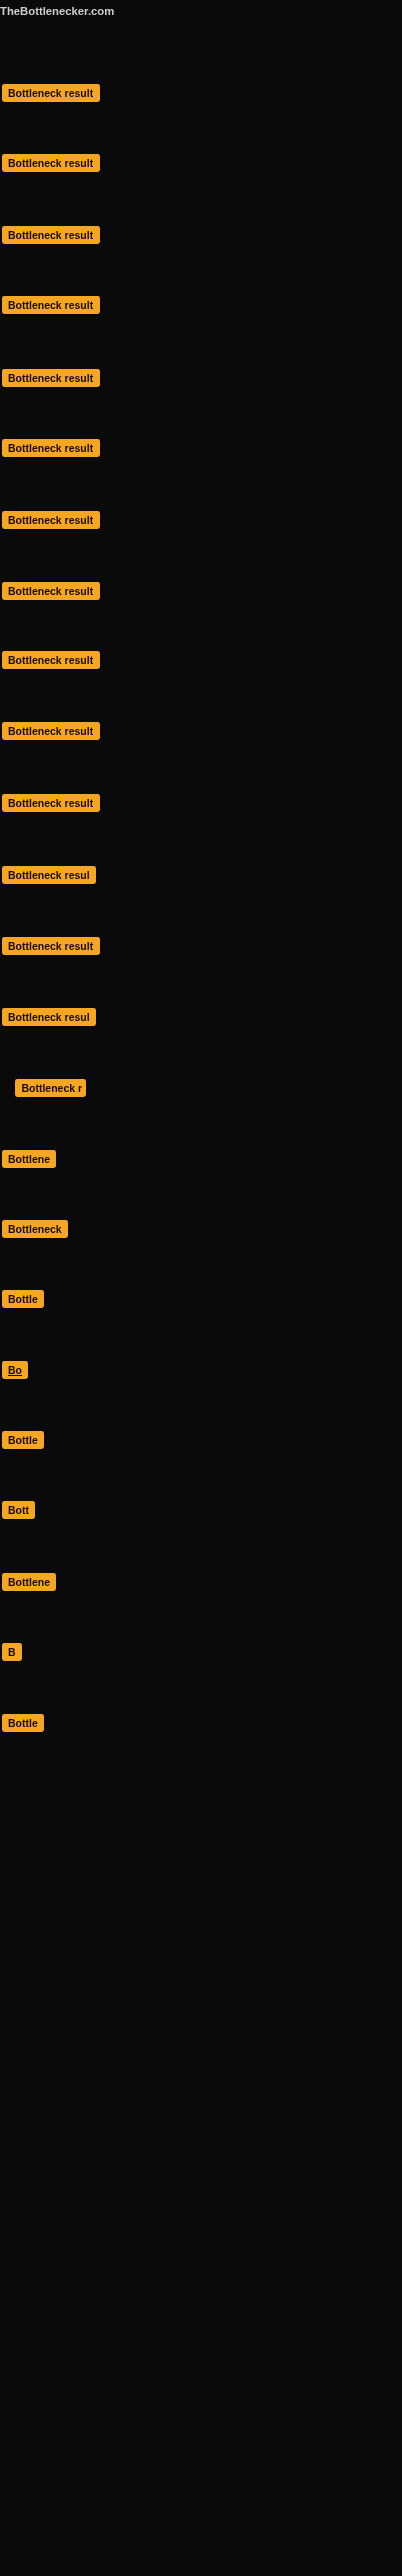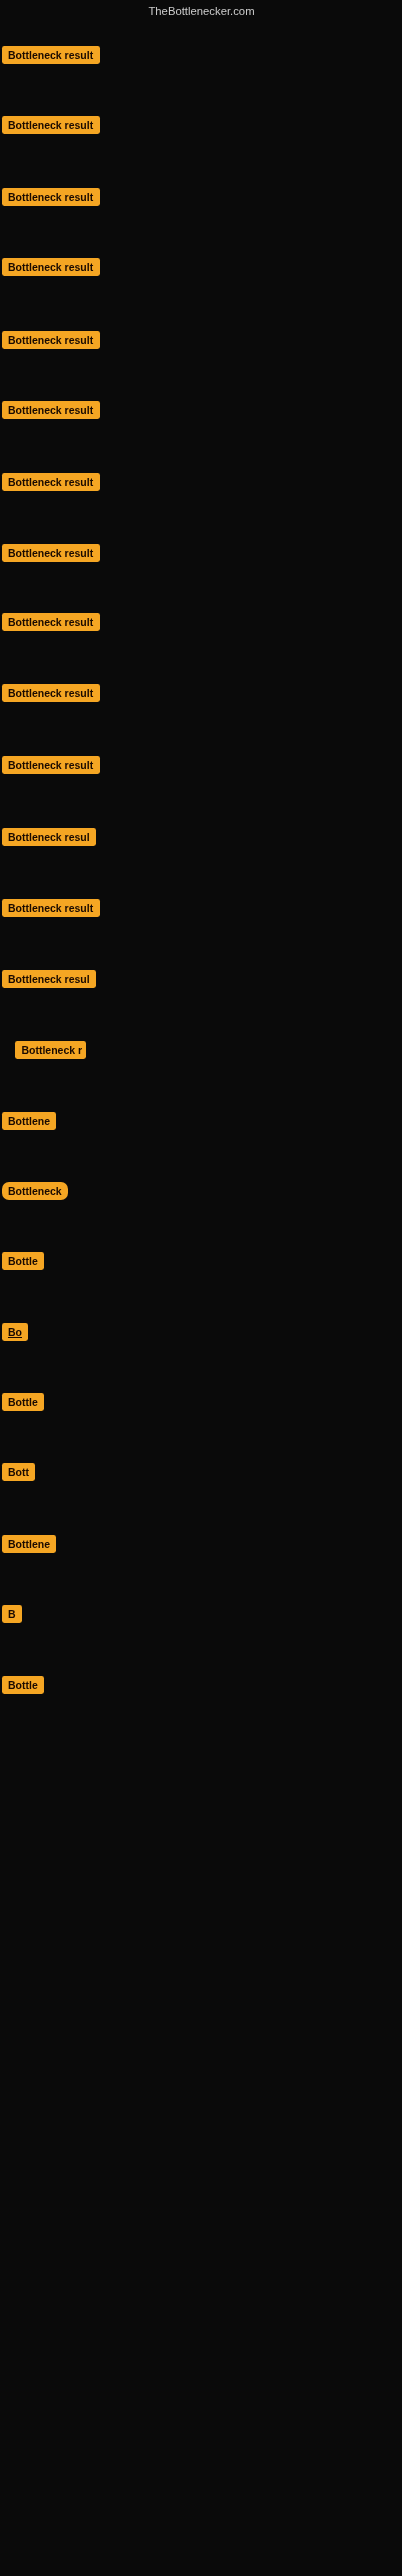--- a/index.html
+++ b/index.html
@@ -10,37 +10,38 @@
 
     body {
       width: 403px;
       min-height: 2576px;
       background-color: #0a0a0a;
       font-family: Arial, sans-serif;
       position: relative;
     }
 
     .site-title {
-      text-align: center;
       color: #cccccc;
       font-size: 11.3px;
       padding: 4.8px 0;
       width: 100%;
+      font-weight: bold;
     }
 
     .bottleneck-badge {
       display: inline-block;
       background-color: #f5a623;
       color: #1a0a00;
       font-size: 10.5px;
       font-weight: bold;
       padding: 3.2px 6.4px;
       border-radius: 2.4px;
       white-space: nowrap;
       overflow: hidden;
+      margin-top: 38px;
     }
 
     .row {
       position: absolute;
       left: 0;
     }
   </style>
 </head>
 <body>
 
@@ -58,21 +59,21 @@
     <div class="row" style="top: 473px; left: 1.6px;"><span class="bottleneck-badge" style="max-width: 105px;">Bottleneck result</span></div>
     <div class="row" style="top: 544px; left: 1.6px;"><span class="bottleneck-badge" style="max-width: 105px;">Bottleneck result</span></div>
     <div class="row" style="top: 613px; left: 1.6px;"><span class="bottleneck-badge" style="max-width: 105px;">Bottleneck result</span></div>
     <div class="row" style="top: 684px; left: 1.6px;"><span class="bottleneck-badge" style="max-width: 105px;">Bottleneck result</span></div>
     <div class="row" style="top: 756px; left: 1.6px;"><span class="bottleneck-badge" style="max-width: 105px;">Bottleneck result</span></div>
     <div class="row" style="top: 828px; left: 1.6px;"><span class="bottleneck-badge" style="max-width: 95px;">Bottleneck resul</span></div>
     <div class="row" style="top: 899px; left: 1.6px;"><span class="bottleneck-badge" style="max-width: 105px;">Bottleneck result</span></div>
     <div class="row" style="top: 970px; left: 1.6px;"><span class="bottleneck-badge" style="max-width: 95px;">Bottleneck resul</span></div>
     <div class="row" style="top: 1041px; left: 15px;"><span class="bottleneck-badge" style="max-width: 71px;">Bottleneck r</span></div>
     <div class="row" style="top: 1112px; left: 1.6px;"><span class="bottleneck-badge" style="max-width: 58px;">Bottlene</span></div>
-    <div class="row" style="top: 1182px; left: 1.6px;"><span class="bottleneck-badge" style="max-width: 66px; border-radius: 7px;">Bottleneck</span></div>
+    <div class="row" style="top: 1182px; left: 1.6px;"><span class="bottleneck-badge" style="max-width: 66px;">Bottleneck</span></div>
     <div class="row" style="top: 1252px; left: 1.6px;"><span class="bottleneck-badge" style="max-width: 48px;">Bottle</span></div>
     <div class="row" style="top: 1323px; left: 1.6px;"><span class="bottleneck-badge" style="max-width: 27px; text-decoration: underline;">Bo</span></div>
     <div class="row" style="top: 1393px; left: 1.6px;"><span class="bottleneck-badge" style="max-width: 48px;">Bottle</span></div>
     <div class="row" style="top: 1463px; left: 1.6px;"><span class="bottleneck-badge" style="max-width: 37px;">Bott</span></div>
     <div class="row" style="top: 1535px; left: 1.6px;"><span class="bottleneck-badge" style="max-width: 58px;">Bottlene</span></div>
     <div class="row" style="top: 1605px; left: 1.6px;"><span class="bottleneck-badge" style="max-width: 21px;">B</span></div>
     <div class="row" style="top: 1676px; left: 1.6px;"><span class="bottleneck-badge" style="max-width: 48px;">Bottle</span></div>
   </div>
 
 

